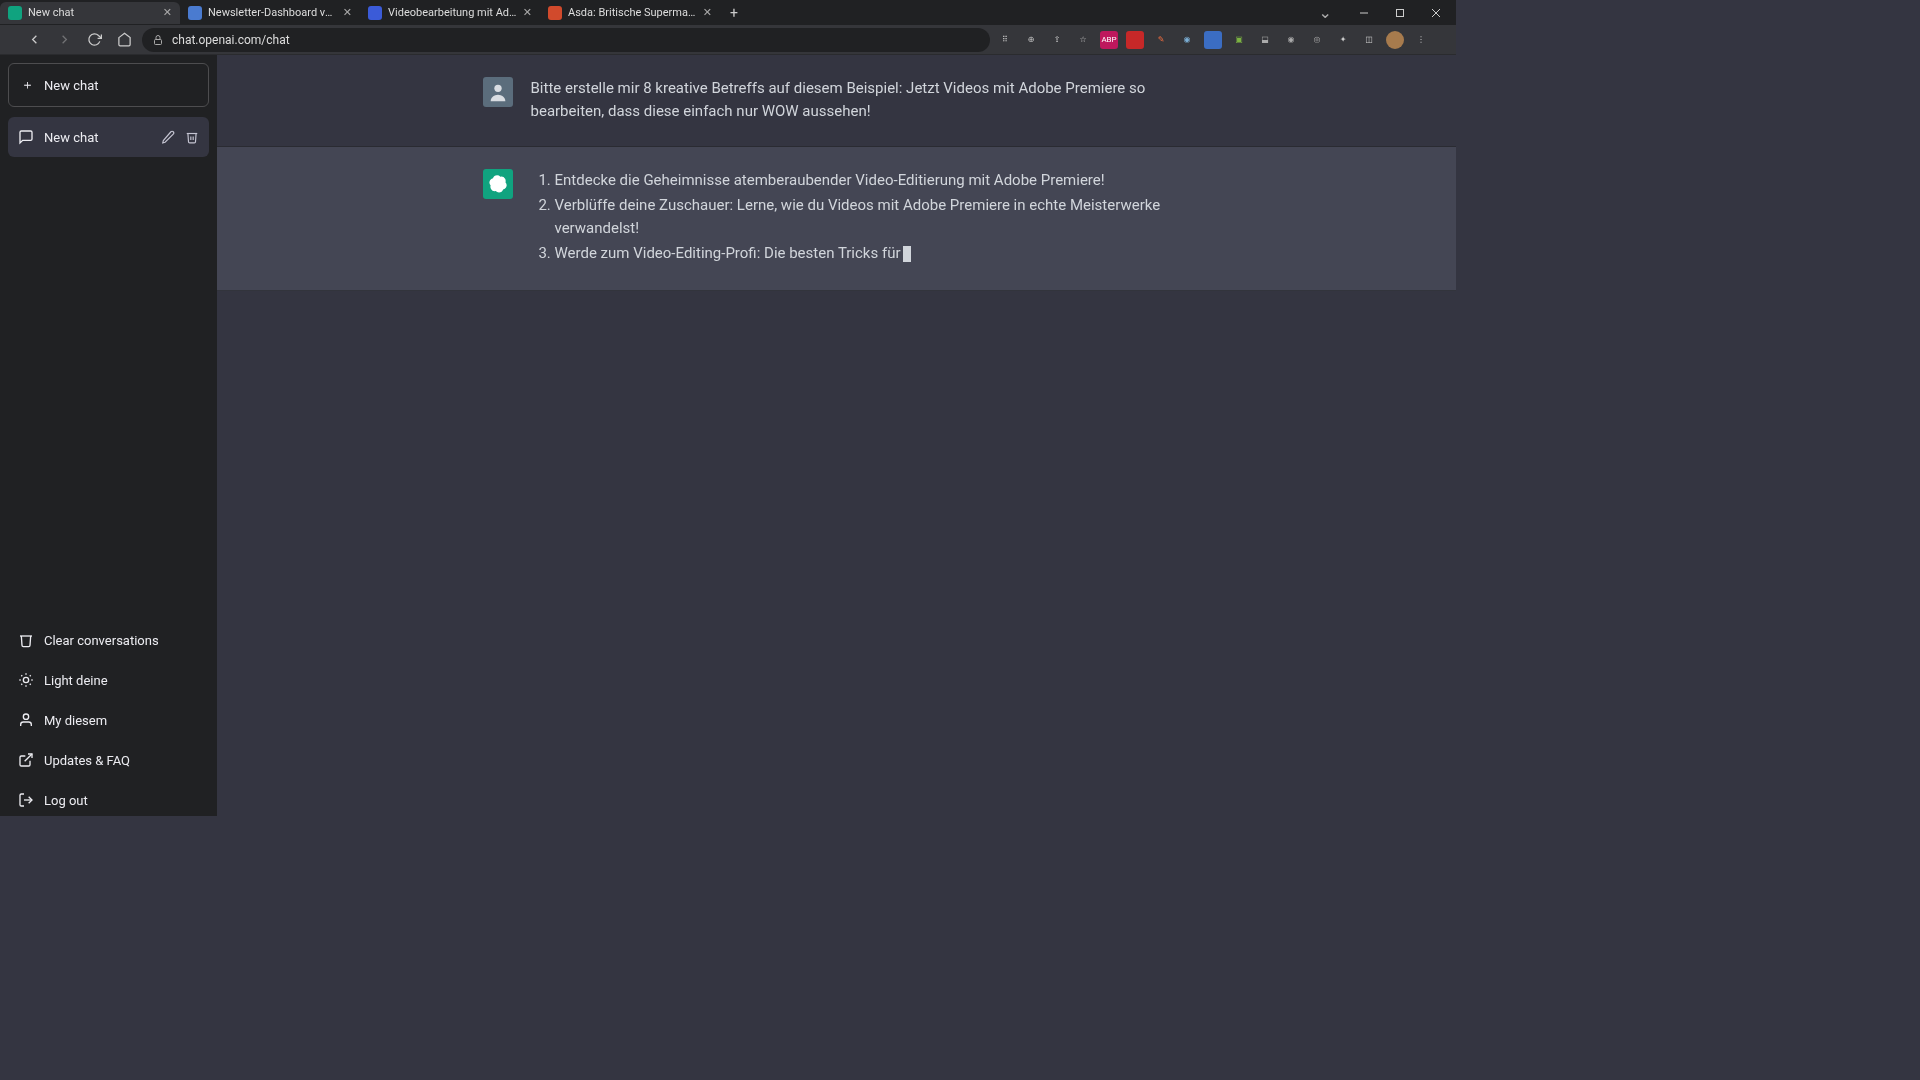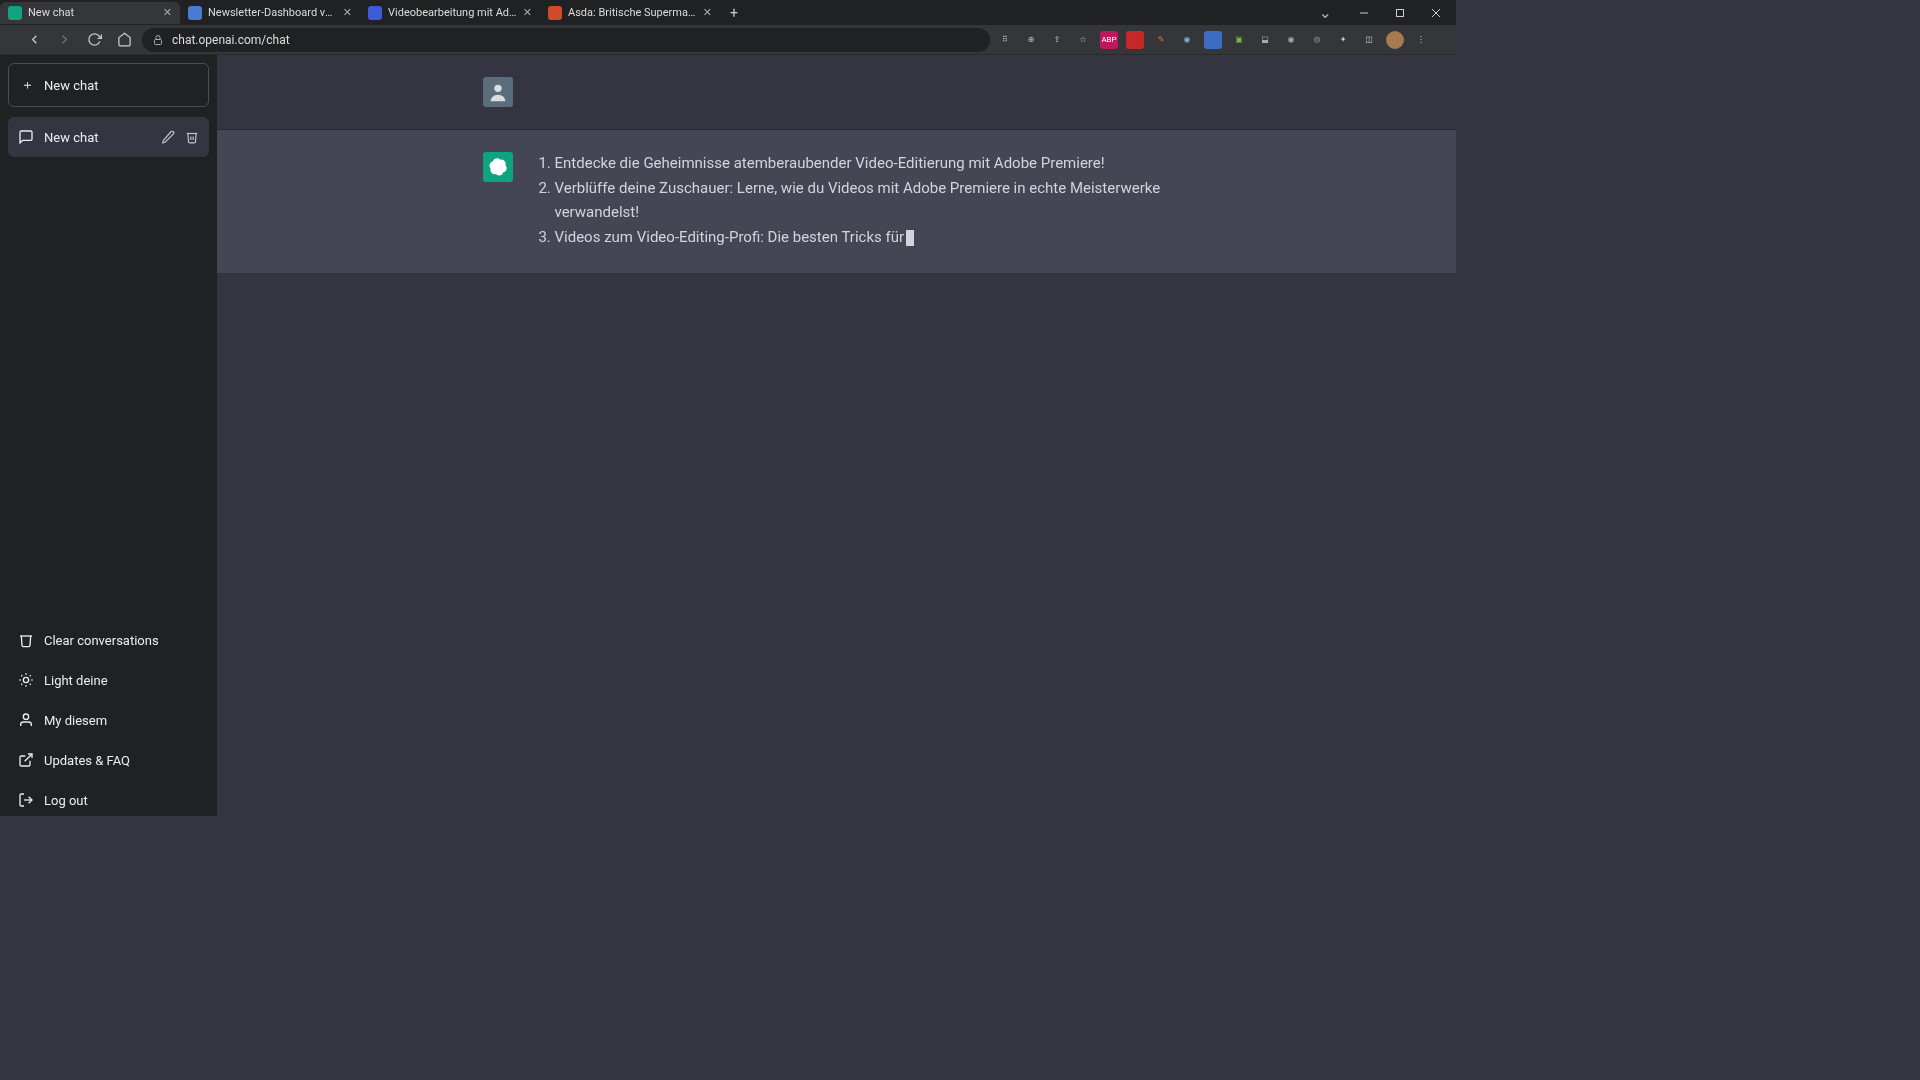--- a/index.html
+++ b/index.html
@@ -237,35 +237,36 @@
 
     <div class="messages">
       <div class="msg user">
         <div class="msg-inner">
           <div class="avatar user">
             <svg width="22" height="22" viewBox="0 0 24 24" fill="#d9dde2">
                 <circle cx="12" cy="8" r="4"></circle>
                 <path d="M4 22c0-4 4-7 8-7s8 3 8 7"></path>
               </svg>
           </div>
+          <div class="msg-body">Bitte erstelle mir 8 kreative Betreffs auf diesem Beispiel: Jetzt Videos mit Adobe Premiere so bearbeiten, dass diese einfach nur WOW aussehen!</div>
         </div>
       </div>
 
       <div class="msg assistant">
         <div class="msg-inner">
           <div class="avatar assistant">
             <svg viewBox="0 0 41 41" fill="none">
                 <path d="M37.5 16.7a9.8 9.8 0 0 0-.85-8.08 9.96 9.96 0 0 0-10.73-4.78A9.86 9.86 0 0 0 18.5 .5a9.96 9.96 0 0 0-9.5 6.89A9.8 9.8 0 0 0 2.45 12.14a9.96 9.96 0 0 0 1.23 11.69 9.8 9.8 0 0 0 .85 8.08 9.96 9.96 0 0 0 10.73 4.78 9.8 9.8 0 0 0 7.41 3.3 9.96 9.96 0 0 0 9.5-6.9 9.8 9.8 0 0 0 6.55-4.74 9.96 9.96 0 0 0-1.22-11.65z" fill="#fff"></path>
               </svg>
           </div>
           <div class="msg-body">
             <ol>
               <li>Entdecke die Geheimnisse atemberaubender Video-Editierung mit Adobe Premiere!</li>
               <li>Verblüffe deine Zuschauer: Lerne, wie du Videos mit Adobe Premiere in echte Meisterwerke verwandelst!</li>
-              <li><span>Videos zum Video-Editing-Profi: Die besten Tricks für</span><span class="cursor"></span></li>
+              <li><span>Werde zum Video-Editing-Profi: Die besten Tricks für</span><span class="cursor"></span></li>
             </ol>
           </div>
         </div>
       </div>
     </div>
 
   </div>
 </div>
 
 </body></html>

